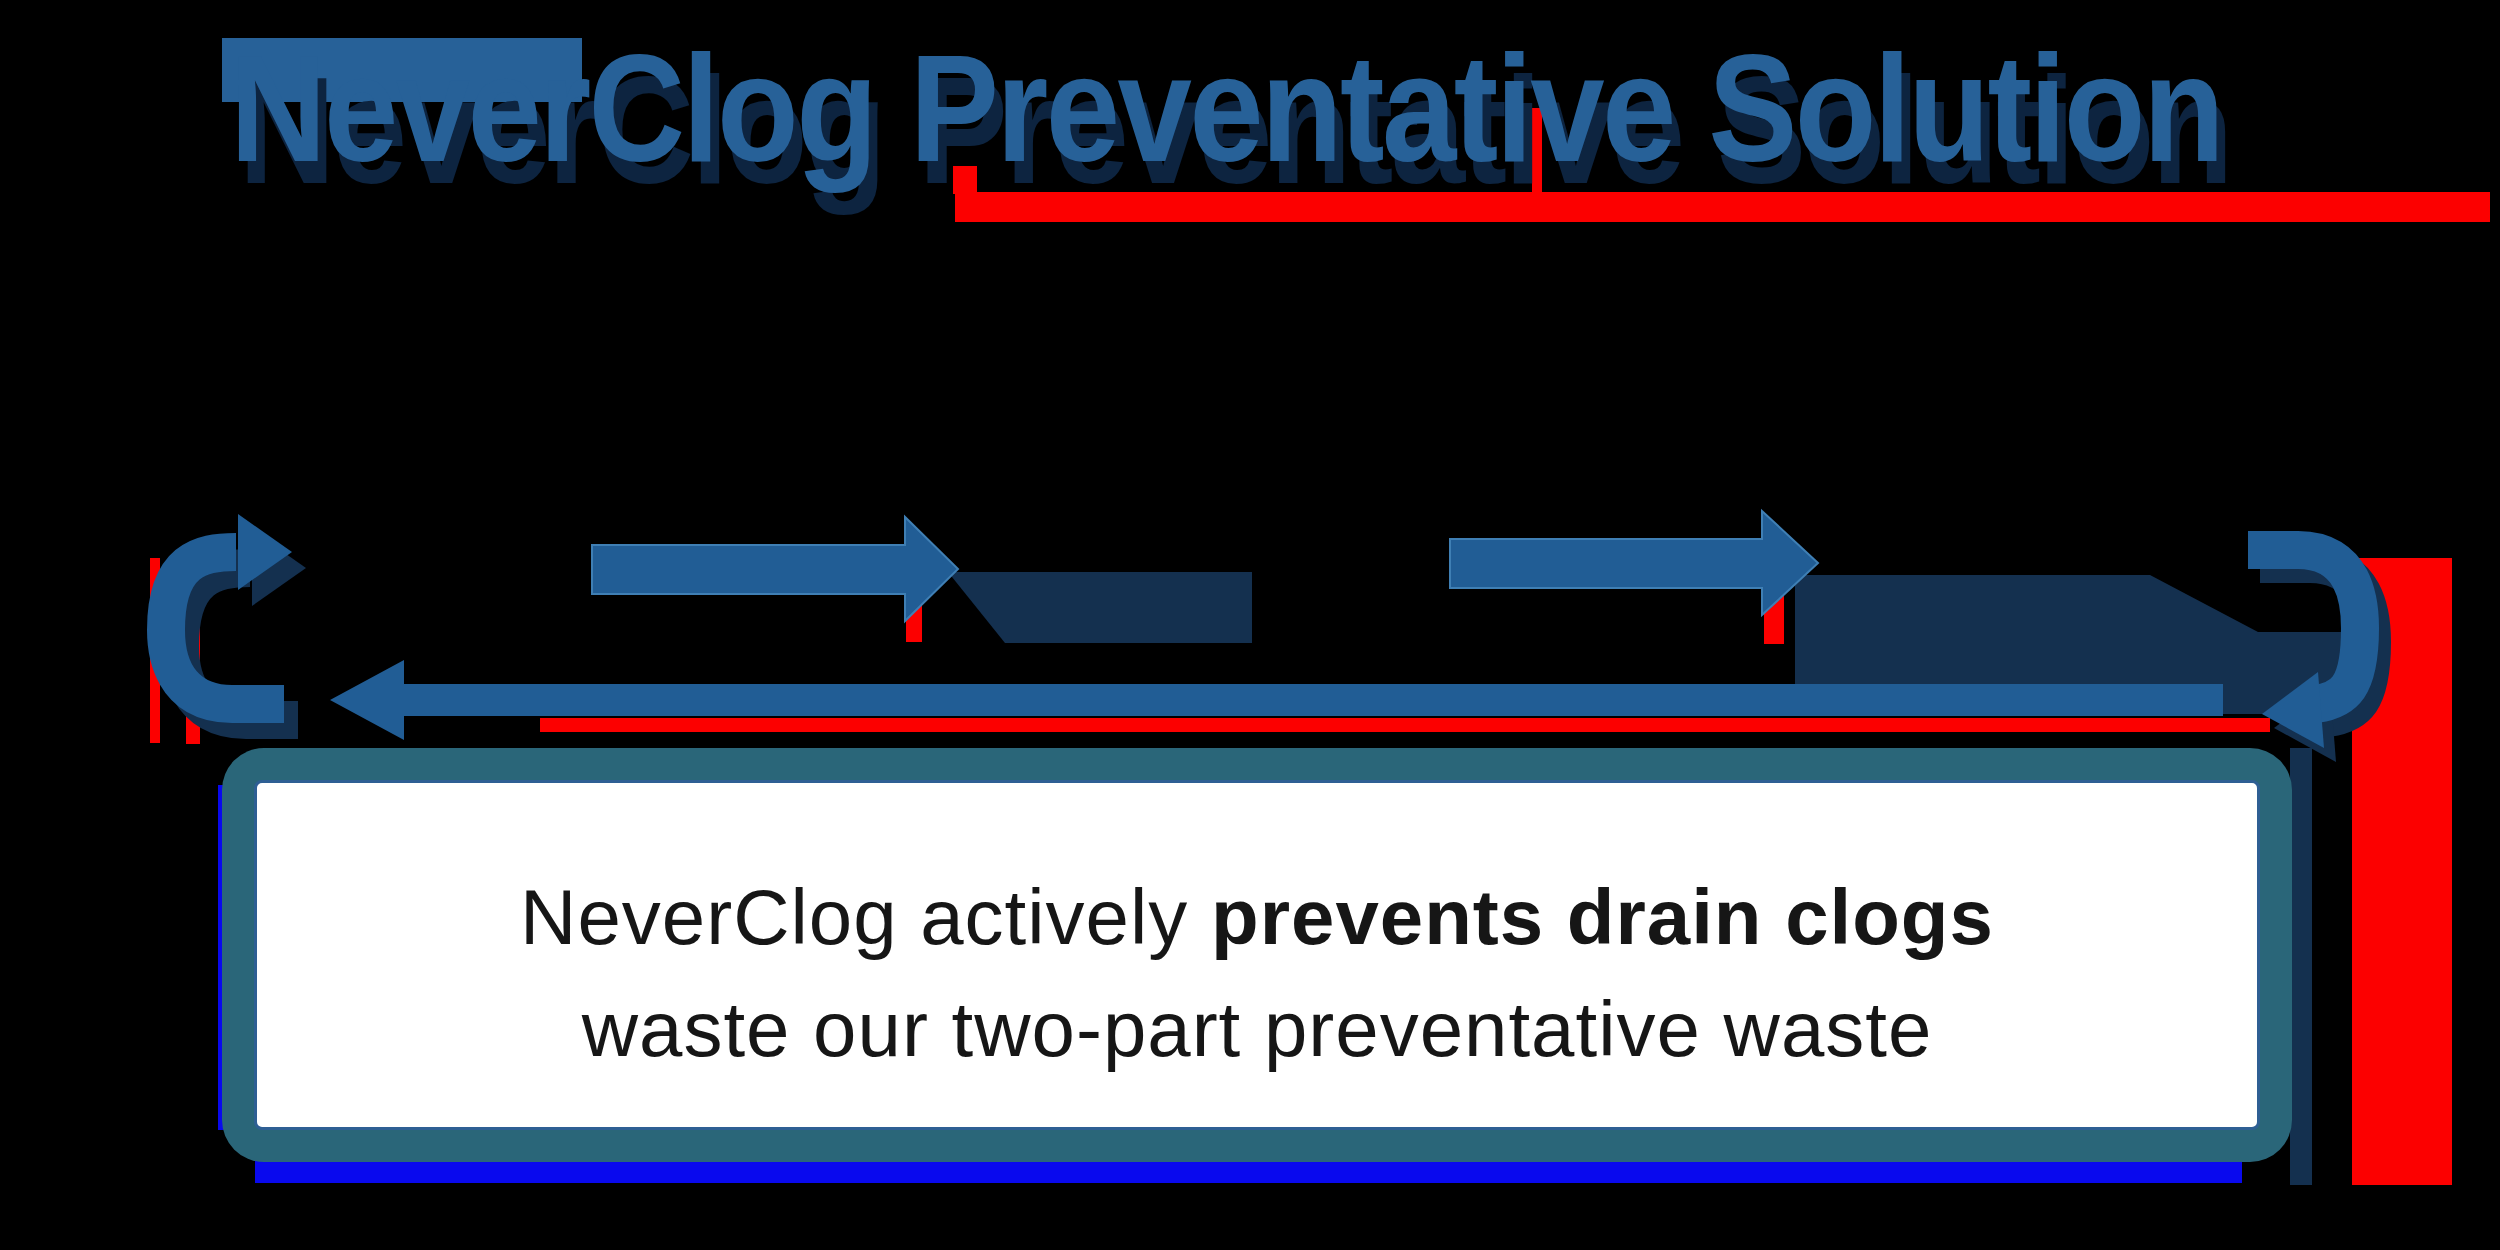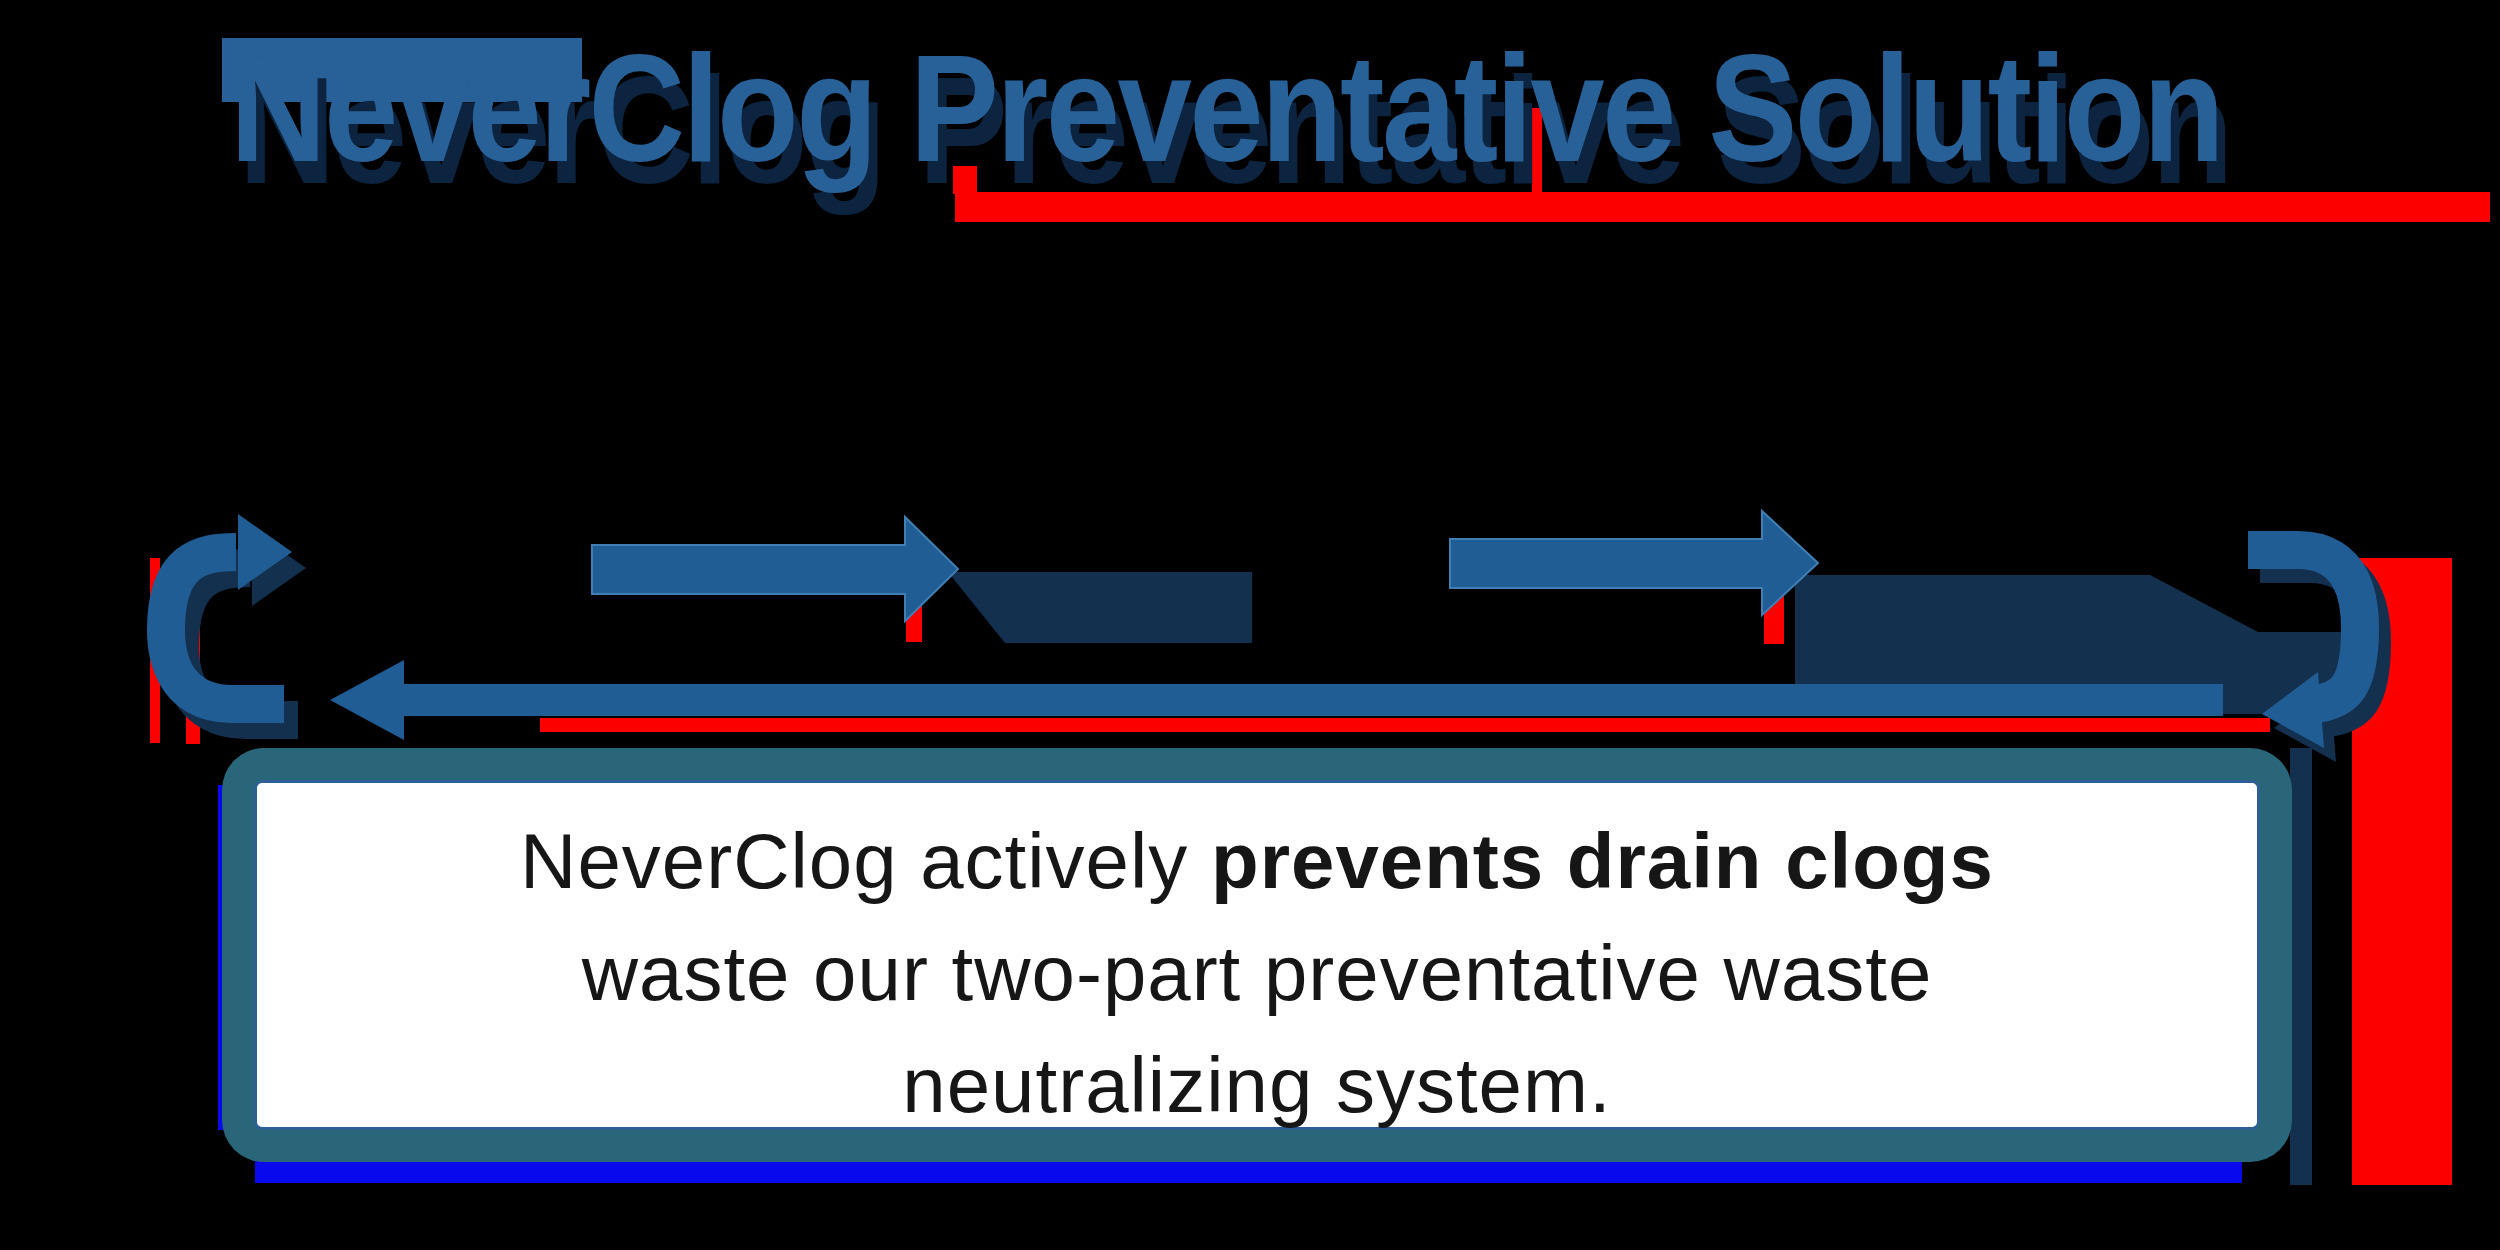--- a/index.html
+++ b/index.html
@@ -104,16 +104,15 @@
   <div class="title">NeverClog Preventative Solution</div>
 
   <div class="box-shadow-side"></div>
   <div class="box-shadow-bottom"></div>
   <div class="caption-box">
     <div class="caption-inner"></div>
   </div>
   <div class="caption-text">
     <div><span>NeverClog actively </span><b>prevents drain clogs</b></div>
     <div>waste our two-part preventative waste</div>
-    <div>neutralizing system.</div>
   </div>
 
 </div>
 
 </body></html>

